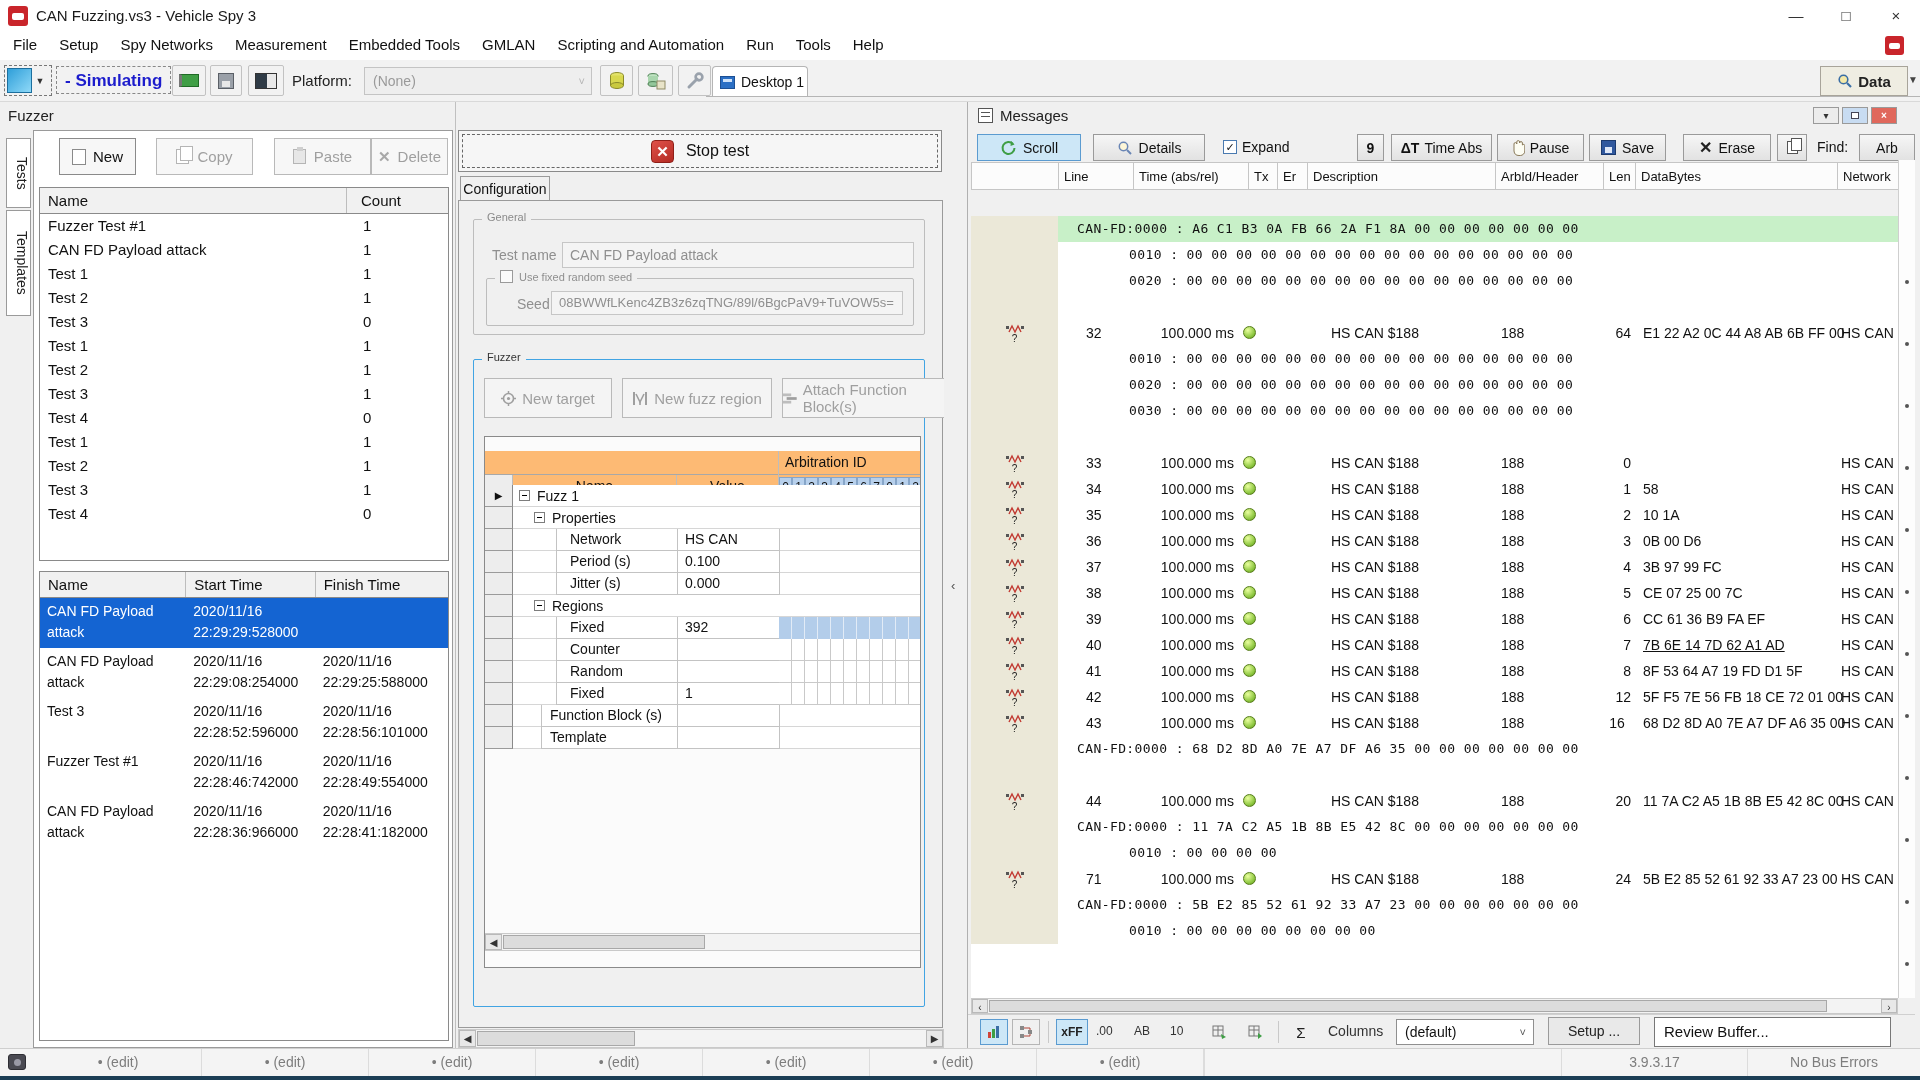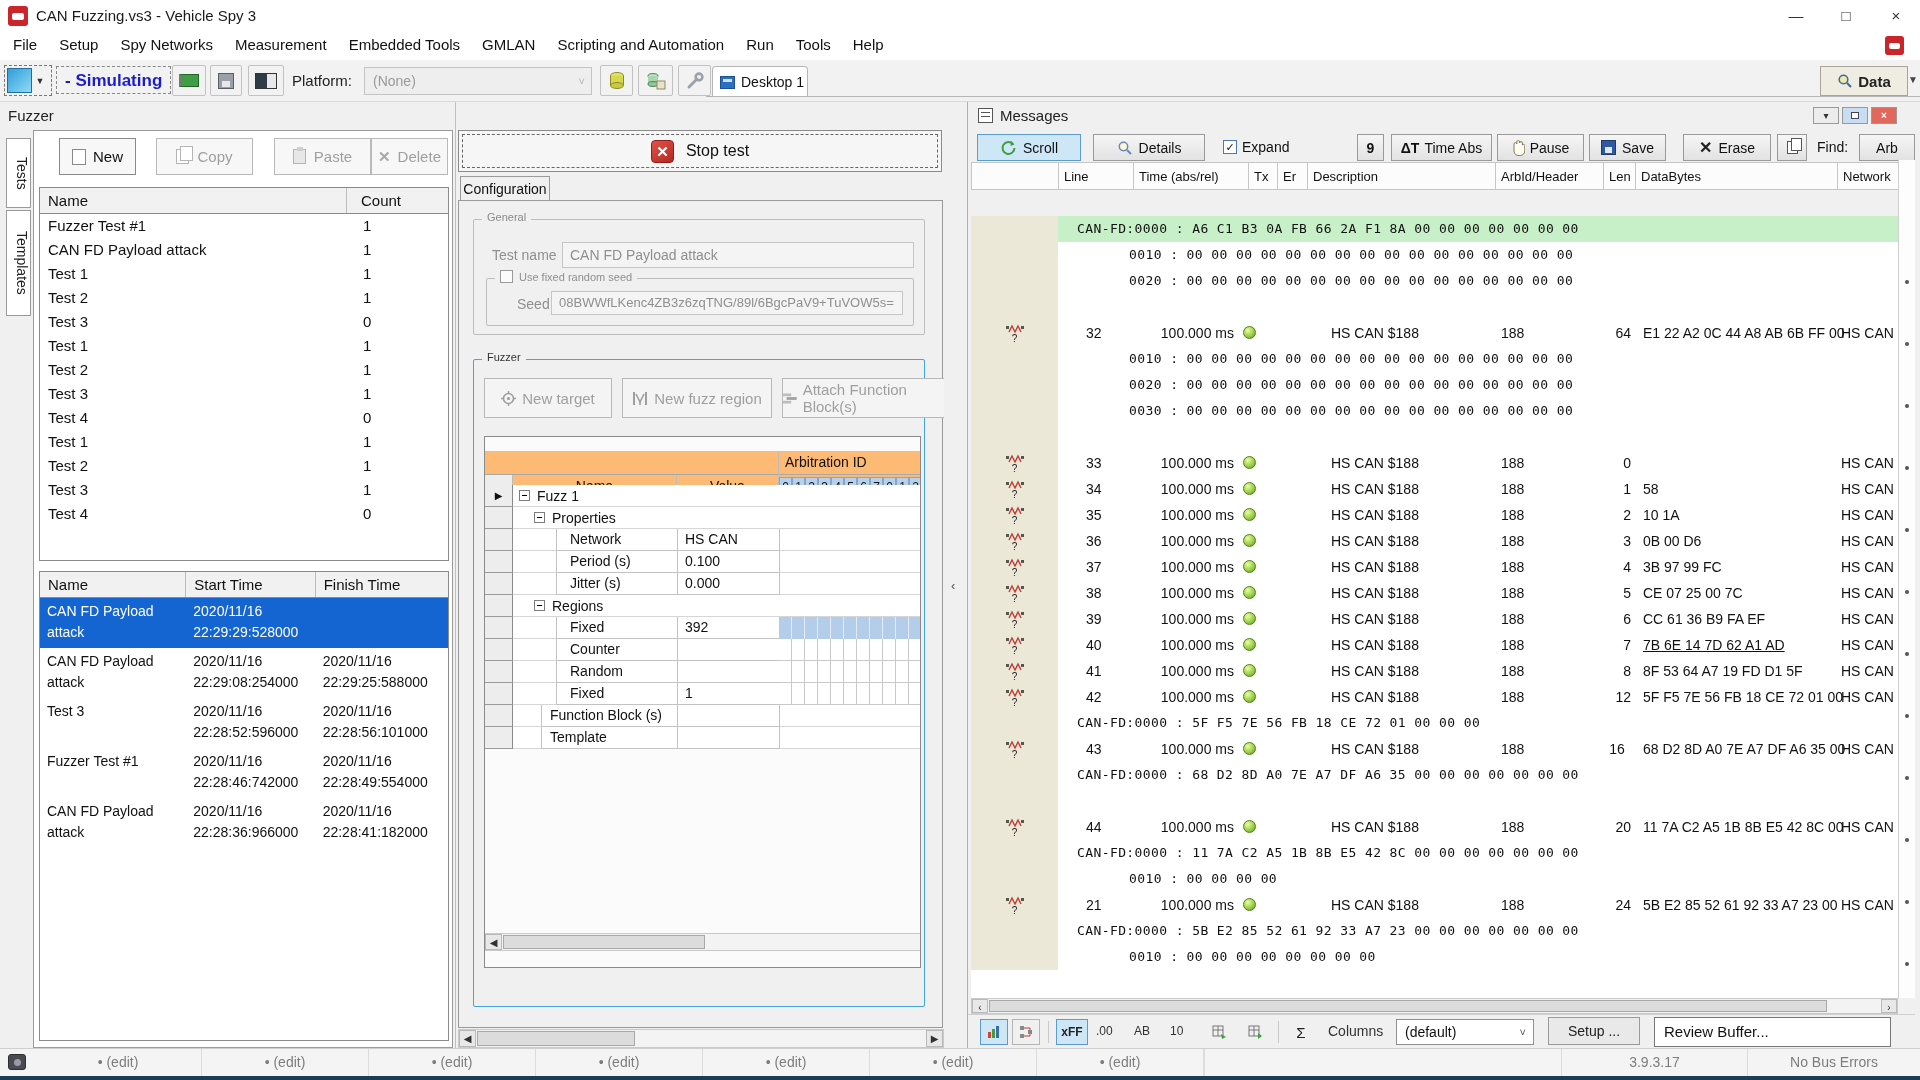--- a/index.html
+++ b/index.html
@@ -867,24 +867,20 @@
           <div class="mcell" style="width: 115px; text-align: right; padding-right: 14px; position: relative;">100.000 ms<span class="led"></span></div>
           <div class="mcell" style="width: 29px;"></div>
           <div class="mcell" style="width: 30px;"></div>
           <div class="mcell" style="width: 188px; padding-left: 24px;">HS CAN $188</div>
           <div class="mcell" style="width: 108px; padding-left: 6px;">188</div>
           <div class="mcell" style="width: 32px; text-align: right; padding-right: 4px;">12</div>
           <div class="mcell" style="width: 202px; padding-left: 8px;">5F F5 7E 56 FB 18 CE 72 01 00</div>
           <div class="mcell" style="width: 61px; padding-left: 4px;">HS CAN</div>
         </div>
         <div class="mrow">
-          <div class="icon-col"></div>
-          <div class="hex" style="padding-left: 19px;">CAN-FD:0000 : 5F F5 7E 56 FB 18 CE 72 01 00 00 00</div>
-        </div>
-        <div class="mrow">
           <div class="icon-col">
             <div style="text-align: center;">
               <svg width="18" height="11" viewBox="0 0 18 11">
                 <rect x="0" y="2" width="3" height="3" fill="#555"></rect>
                 <rect x="15" y="2" width="3" height="3" fill="#555"></rect>
                 <path d="M3 8 L6 2 L9 8 L12 2 L15 8" fill="none" stroke="#c23b33" stroke-width="1.4"></path>
               </svg>
               <div class="msg-q">?</div>
             </div>
           </div>
@@ -938,21 +934,21 @@
           <div class="icon-col">
             <div style="text-align: center;">
               <svg width="18" height="11" viewBox="0 0 18 11">
                 <rect x="0" y="2" width="3" height="3" fill="#555"></rect>
                 <rect x="15" y="2" width="3" height="3" fill="#555"></rect>
                 <path d="M3 8 L6 2 L9 8 L12 2 L15 8" fill="none" stroke="#c23b33" stroke-width="1.4"></path>
               </svg>
               <div class="msg-q">?</div>
             </div>
           </div>
-          <div class="mcell" style="width: 75px; padding-left: 28px;">21</div>
+          <div class="mcell" style="width: 75px; padding-left: 28px;">71</div>
           <div class="mcell" style="width: 115px; text-align: right; padding-right: 14px; position: relative;">100.000 ms<span class="led"></span></div>
           <div class="mcell" style="width: 29px;"></div>
           <div class="mcell" style="width: 30px;"></div>
           <div class="mcell" style="width: 188px; padding-left: 24px;">HS CAN $188</div>
           <div class="mcell" style="width: 108px; padding-left: 6px;">188</div>
           <div class="mcell" style="width: 32px; text-align: right; padding-right: 4px;">24</div>
           <div class="mcell" style="width: 202px; padding-left: 8px;">5B E2 85 52 61 92 33 A7 23 00</div>
           <div class="mcell" style="width: 61px; padding-left: 4px;">HS CAN</div>
         </div>
         <div class="mrow">

